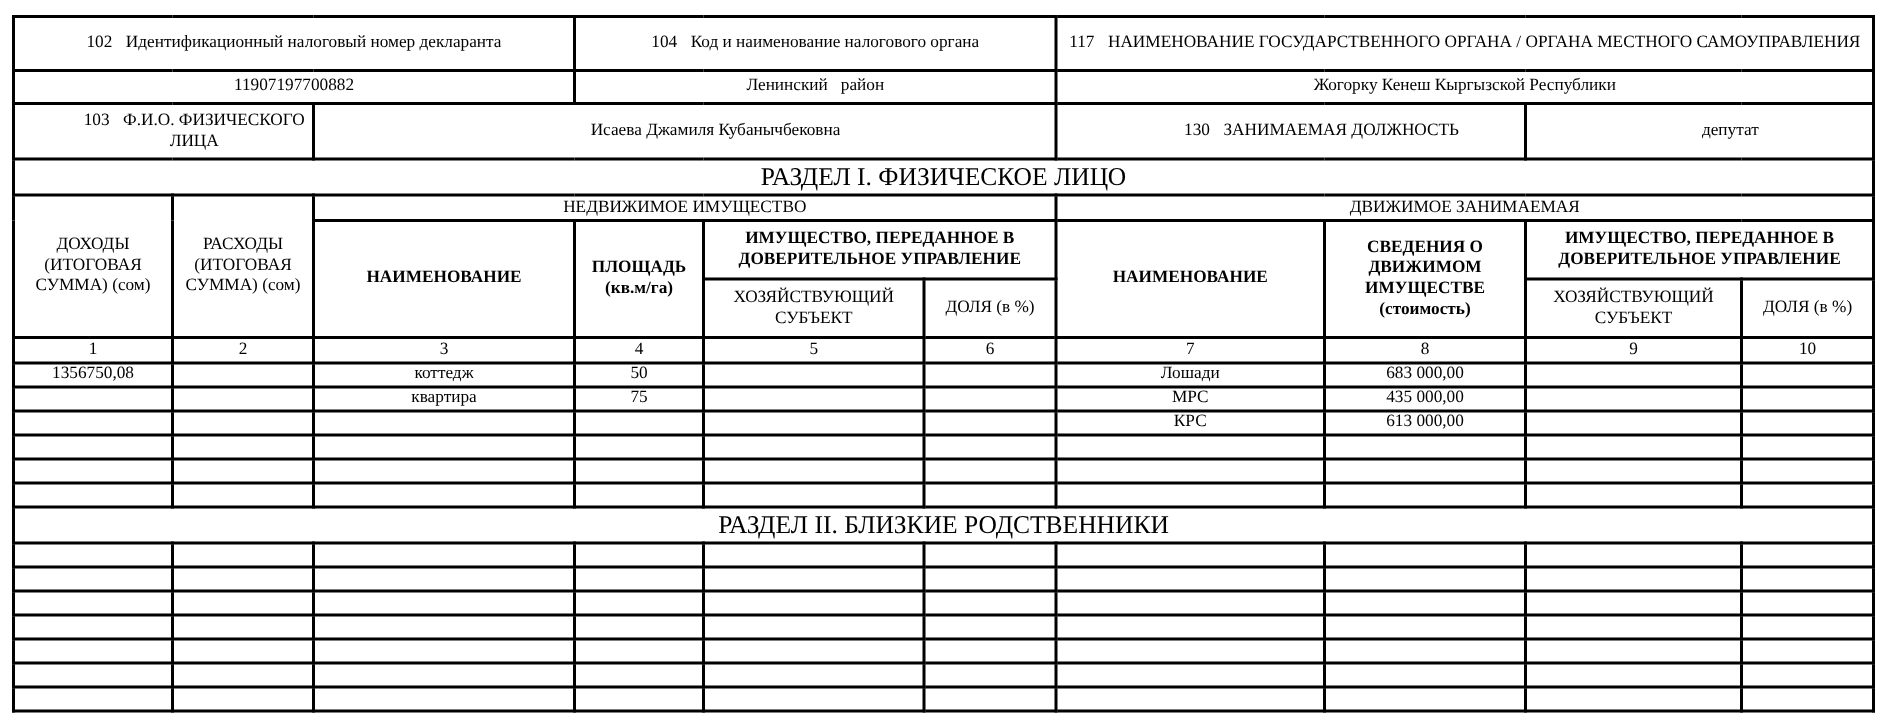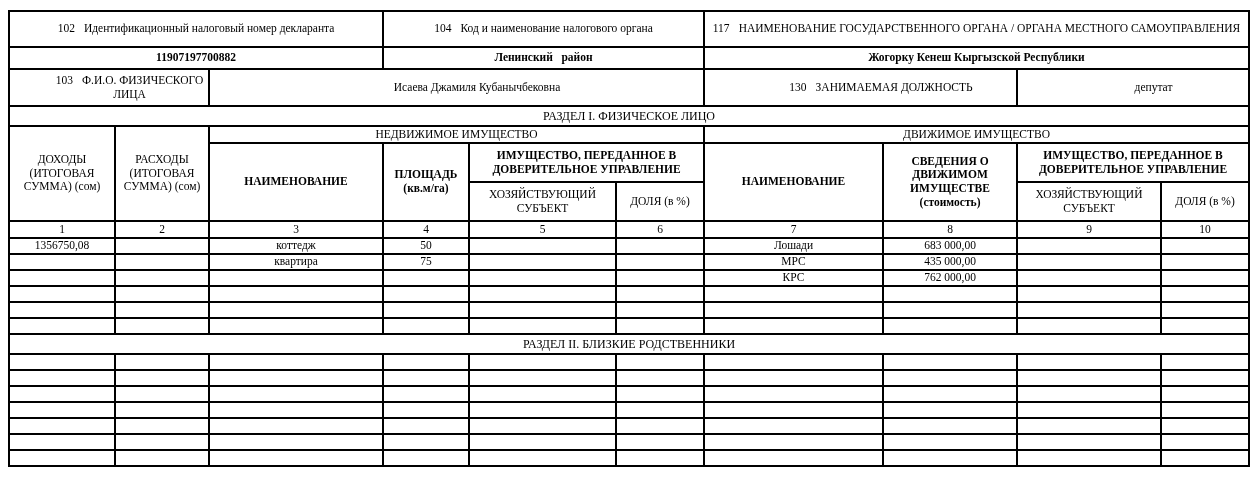--- a/index.html
+++ b/index.html
@@ -38,27 +38,27 @@
   td.lbl {
     text-align: left;
     font-size: 12px;
     padding: 1px 4px;
   }
   .code { margin-right: 9px; }
   td.val { font-size: 12px; }
   td.pre { white-space: pre-wrap; }
   
   tr.banner td {
-    font-size: 12px;
+    font-size: 17px;
     height: 16px;
     padding: 1px 2px;
   }
   
   tr.rA td { height: 34px; margin-left: 36px; }
-  tr.rB td { height: 20px; font-weight: bold; }
+  tr.rB td { height: 20px; }
   tr.rC td { height: 35px; padding-left: 44px; }
   tr.rE td { height: 15px; }
   tr.rF td { height: 37px; font-weight: bold; }
   tr.rG td { height: 37px; }
   tr.rH td { height: 15px; }
   td.hl { text-align: left; }
   
   tr.dr td { height: 14px; font-size: 11.5px; }
   td.l { text-align: left; }
   td.c { text-align: center; }
@@ -111,21 +111,21 @@
     </tbody>
 
     <tbody>
       <tr class="banner">
         <td colspan="10">РАЗДЕЛ I. ФИЗИЧЕСКОЕ ЛИЦО</td>
       </tr>
       <tr class="rE">
         <td rowspan="3">ДОХОДЫ (ИТОГОВАЯ СУММА) (сом)</td>
         <td rowspan="3">РАСХОДЫ (ИТОГОВАЯ СУММА) (сом)</td>
         <td colspan="4">НЕДВИЖИМОЕ ИМУЩЕСТВО</td>
-        <td colspan="4">ДВИЖИМОЕ ИМУЩЕСТВО</td>
+        <td colspan="4">ДВИЖИМОЕ ЗАНИМАЕМАЯ</td>
       </tr>
       <tr class="rF">
         <td rowspan="2" class="hl">НАИМЕНОВАНИЕ</td>
         <td rowspan="2">ПЛОЩАДЬ (кв.м/га)</td>
         <td colspan="2">ИМУЩЕСТВО, ПЕРЕДАННОЕ В ДОВЕРИТЕЛЬНОЕ УПРАВЛЕНИЕ</td>
         <td rowspan="2" class="hl">НАИМЕНОВАНИЕ</td>
         <td rowspan="2">СВЕДЕНИЯ О ДВИЖИМОМ ИМУЩЕСТВЕ (стоимость)</td>
         <td colspan="2">ИМУЩЕСТВО, ПЕРЕДАННОЕ В ДОВЕРИТЕЛЬНОЕ УПРАВЛЕНИЕ</td>
       </tr>
       <tr class="rG">
@@ -174,21 +174,21 @@
           <td class="c"></td>
         </tr>
         <tr class="dr">
           <td class="c"></td>
           <td class="c"></td>
           <td class="l"></td>
           <td class="c"></td>
           <td class="c"></td>
           <td class="c"></td>
           <td class="l">КРС</td>
-          <td class="c">762 000,00</td>
+          <td class="c">613 000,00</td>
           <td class="c"></td>
           <td class="c"></td>
         </tr>
         <tr class="dr">
           <td class="c"></td>
           <td class="c"></td>
           <td class="l"></td>
           <td class="c"></td>
           <td class="c"></td>
           <td class="c"></td>

